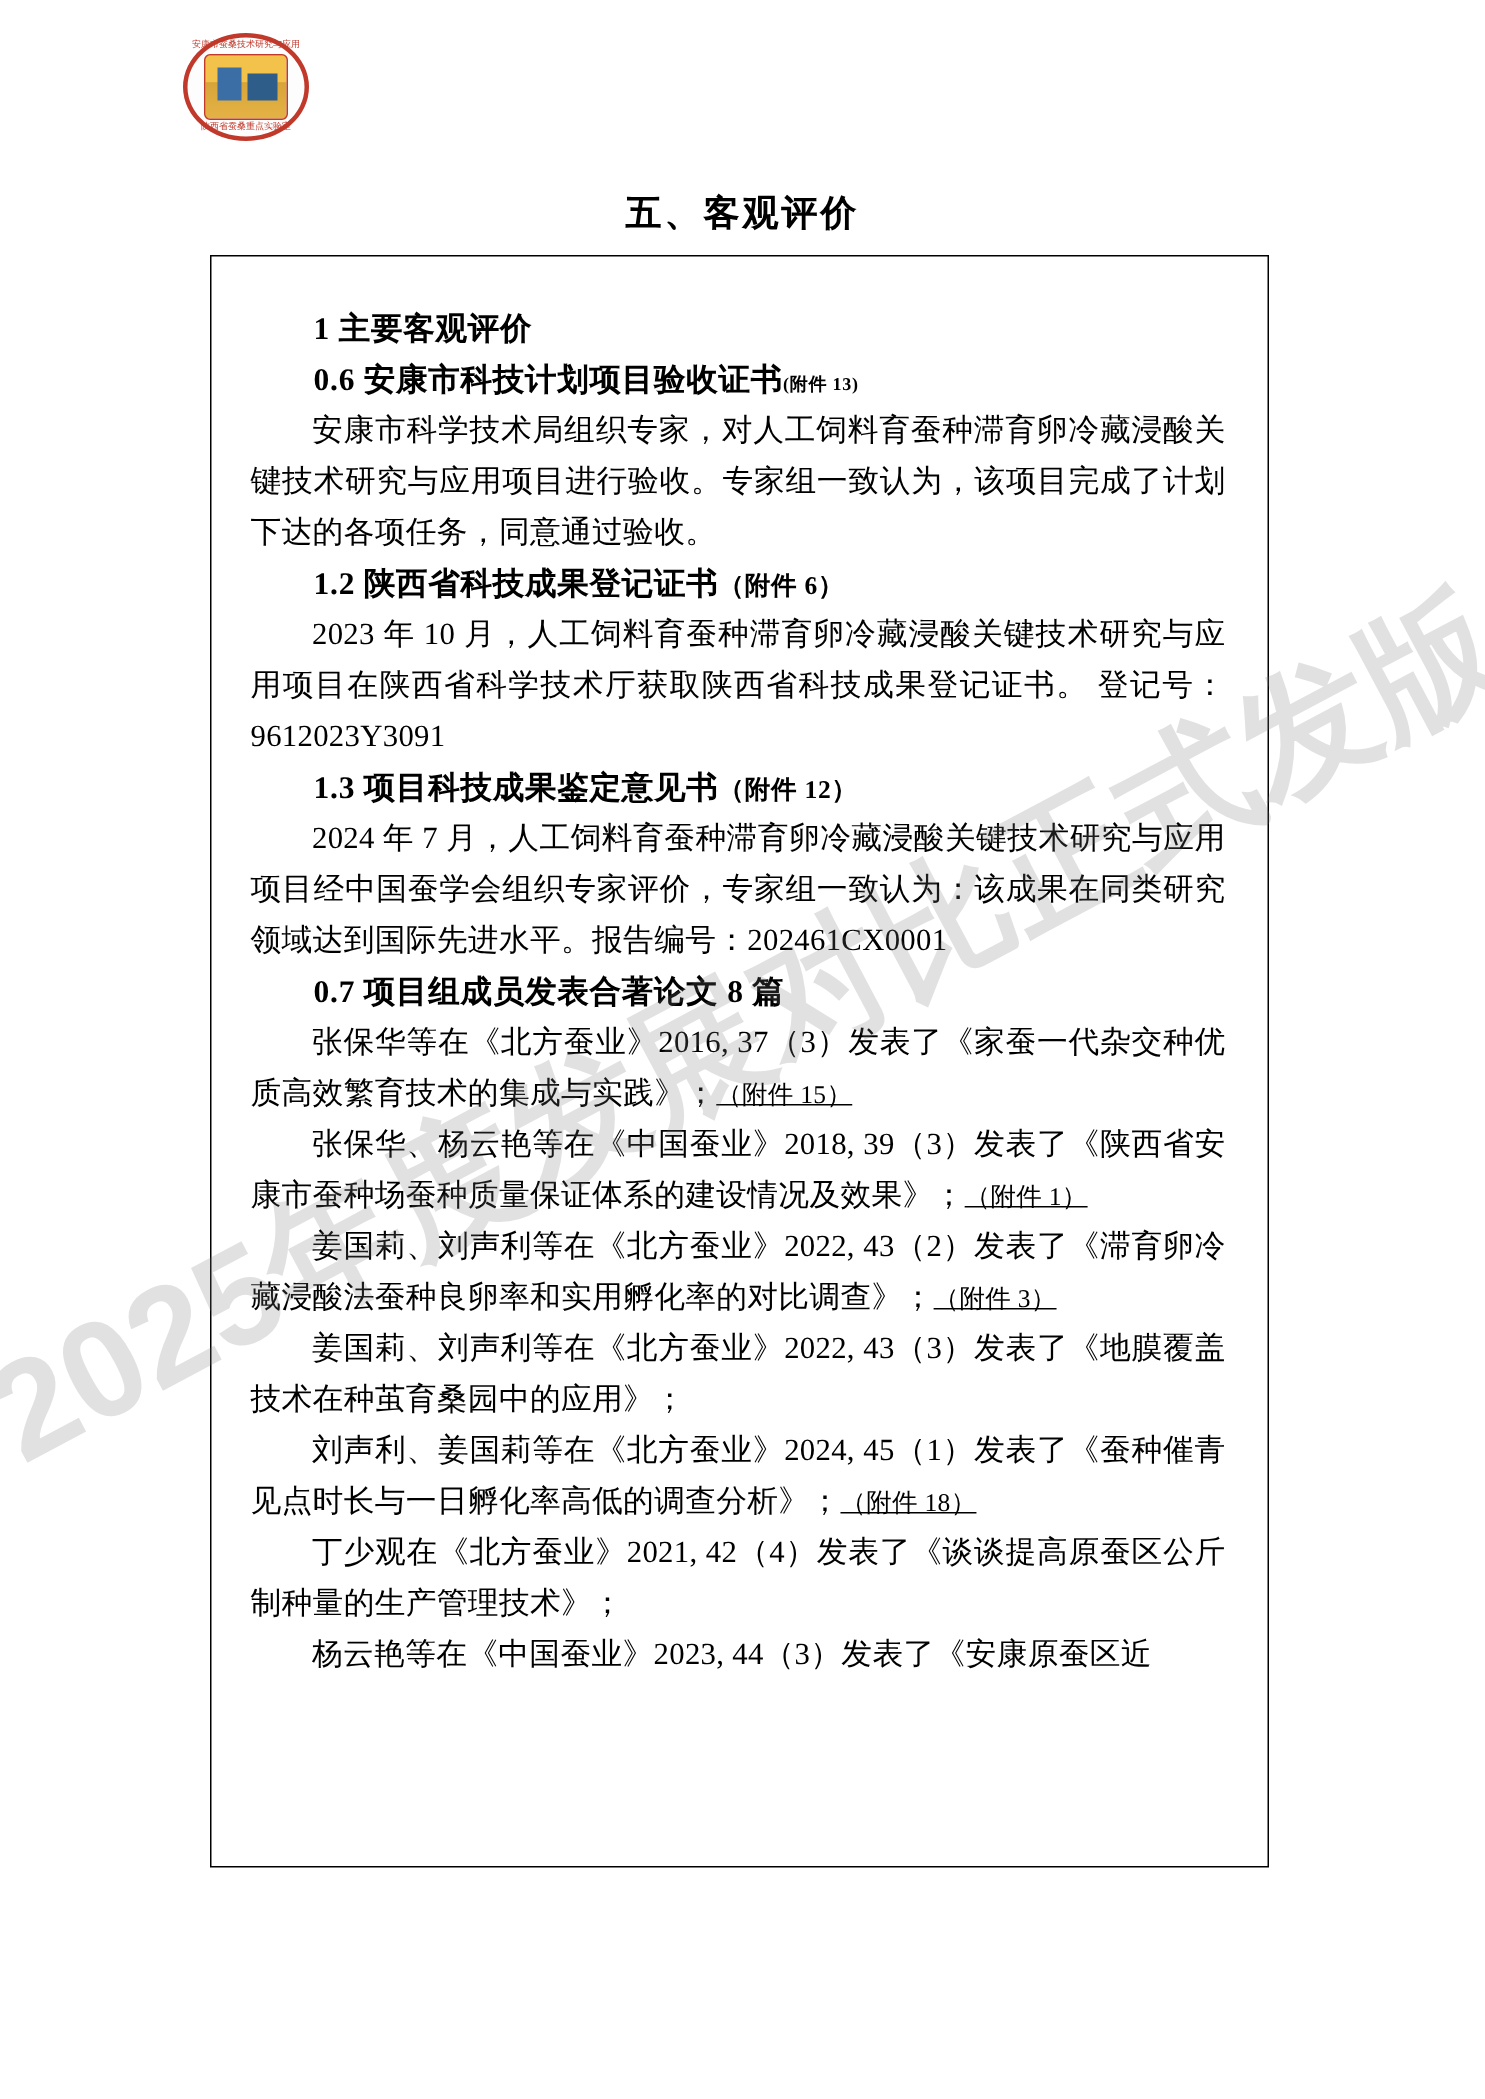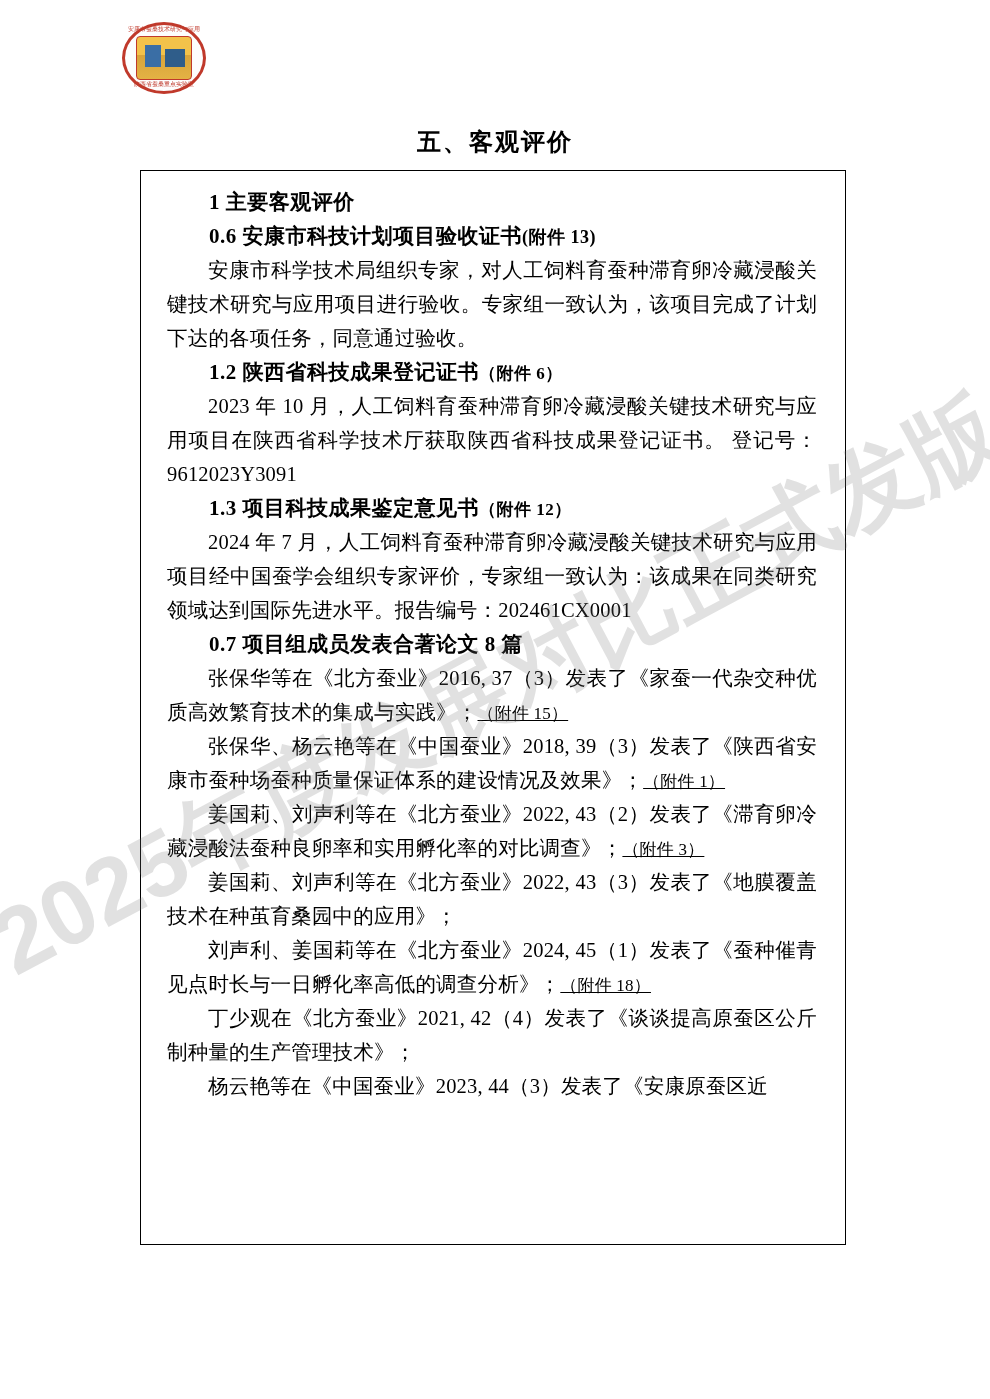--- a/index.html
+++ b/index.html
@@ -102,35 +102,35 @@
 
   
   .doc-box {
     position: absolute;
     left: 140px;
     top: 170px;
     width: 706px;
     height: 1075px;
     border: 1px solid #000000;
     box-sizing: border-box;
-    padding: 14px 28px 0 26px;
+    padding: 31px 28px 0 26px;
     overflow: hidden;
     background: transparent;
   }
 
   .h-bold {
     font-size: 21px;
     font-weight: bold;
     line-height: 1.62;
     text-indent: 2em;
     margin: 0;
     letter-spacing: 0.5px;
   }
   .h-bold .small {
-    font-size: 18px;
+    font-size: 12px;
     font-weight: bold;
     font-family: Liberation Serif, serif;
   }
   .h-bold .small-normal {
     font-size: 17px;
     font-weight: bold;
   }
   .para {
     font-size: 20.5px;
     line-height: 1.66;

